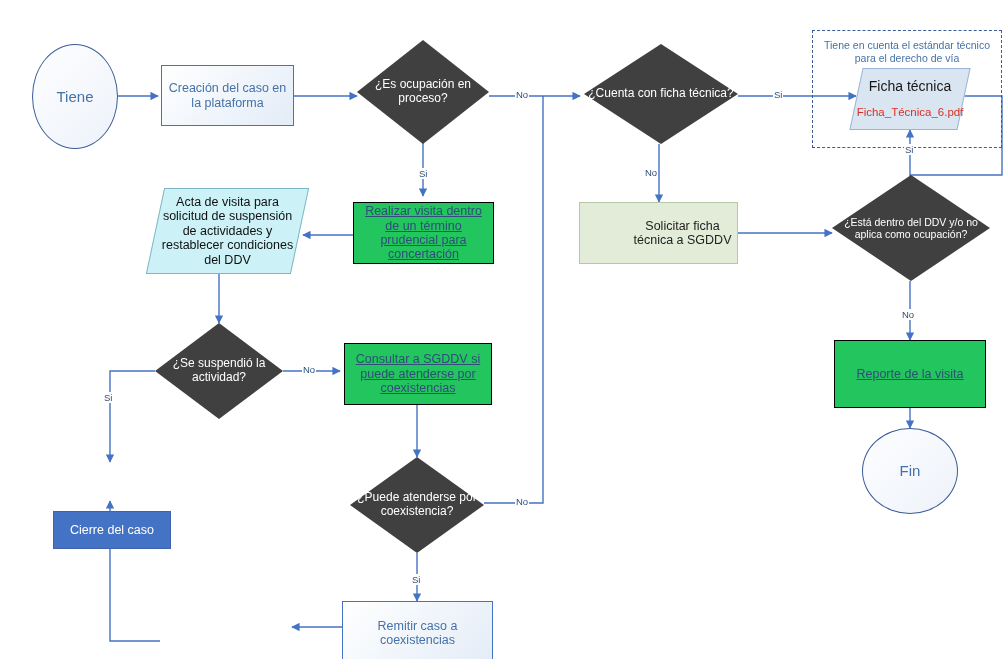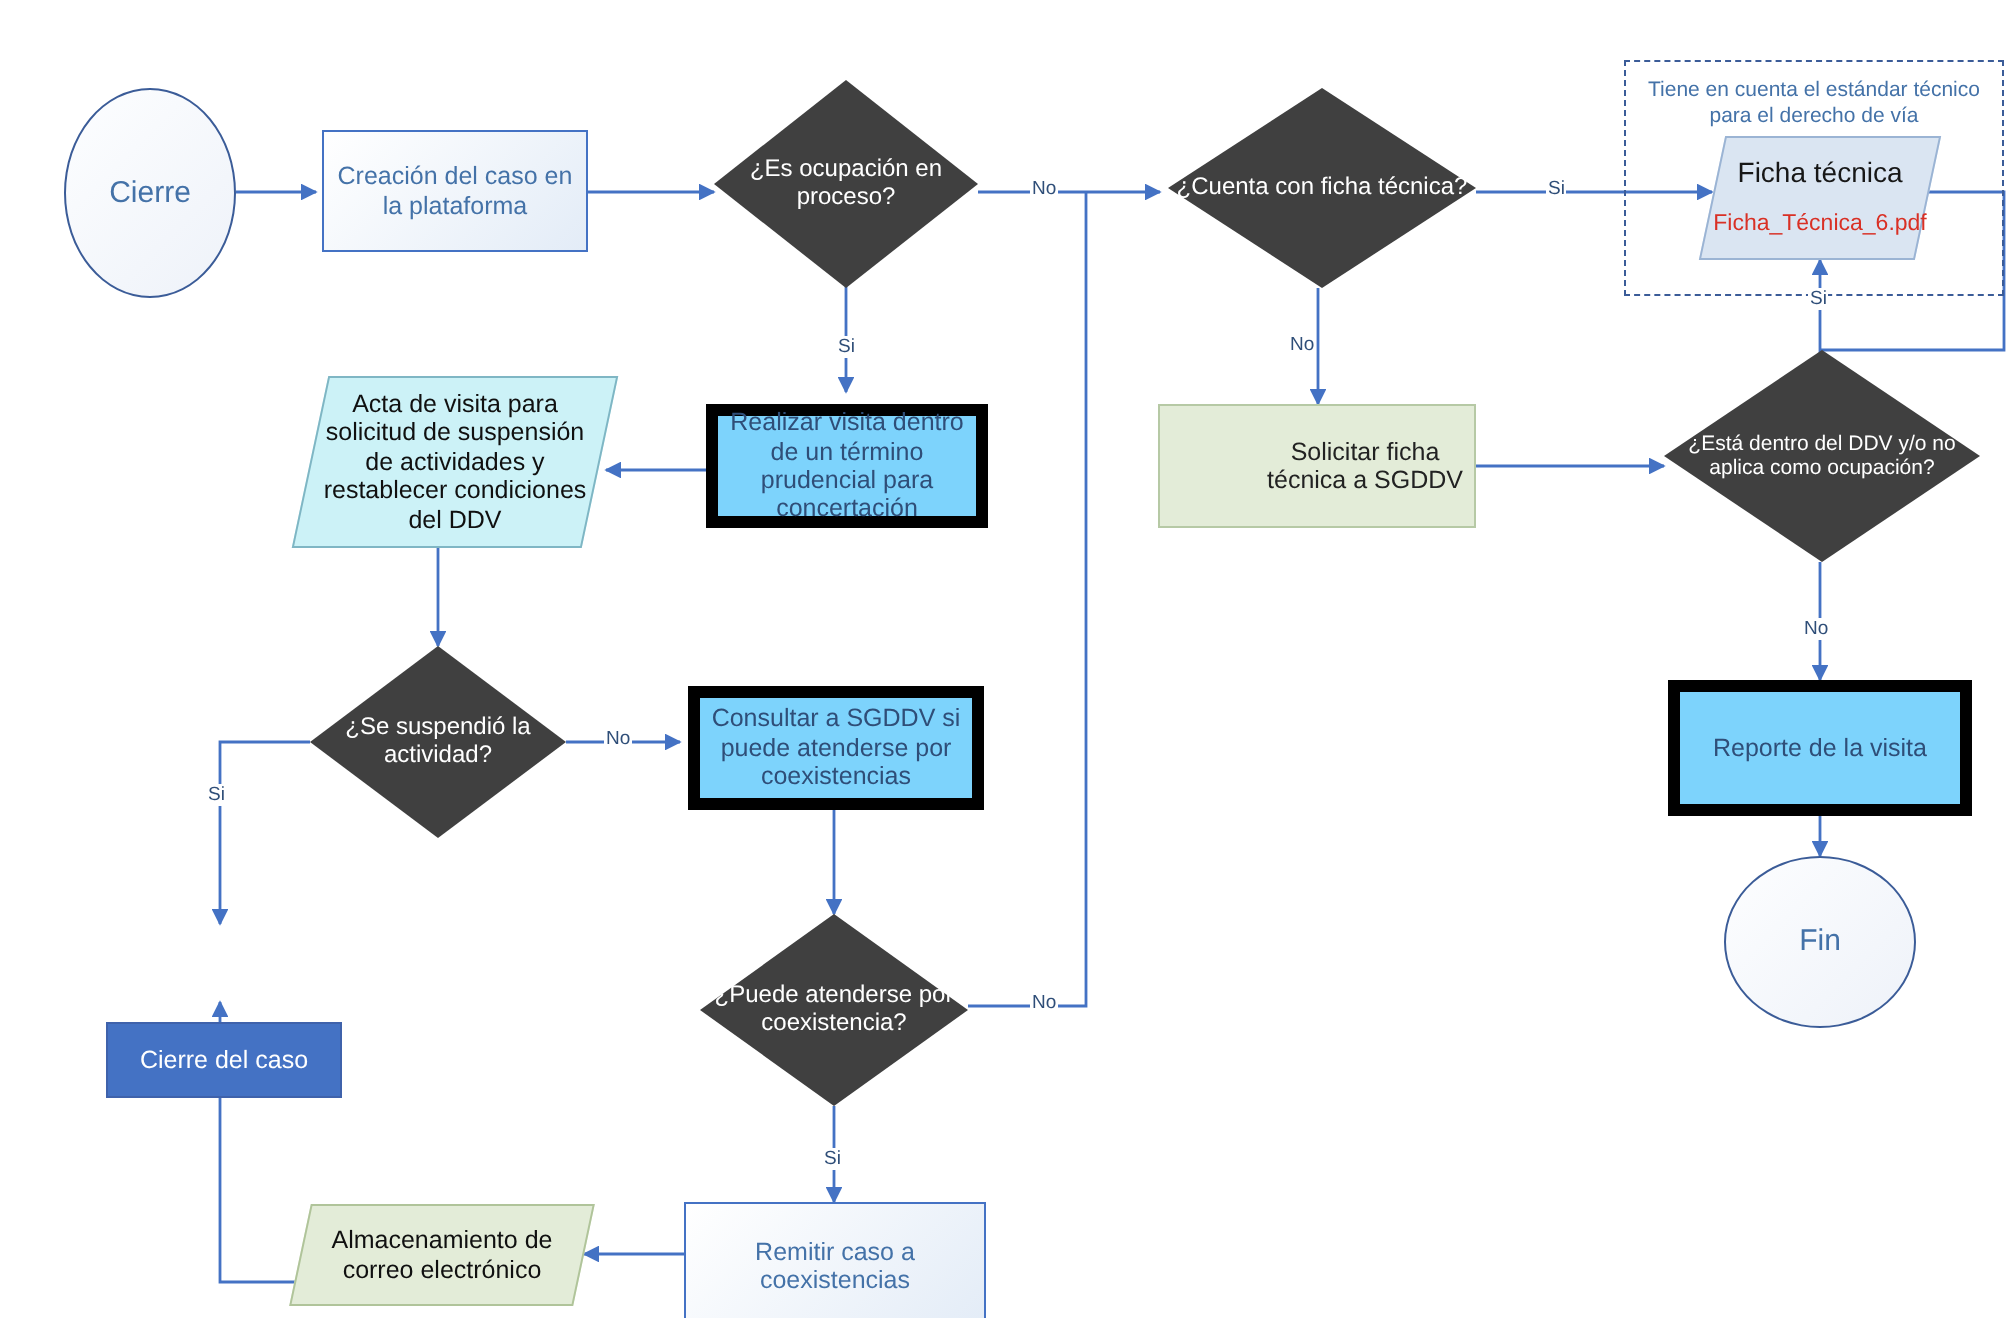--- a/index.html
+++ b/index.html
@@ -41,24 +41,25 @@
     color: #4472a8;
     font-size: 15px;
   }
   .process-blue {
     border: 1px solid #4472C4;
     background: linear-gradient(135deg, #ffffff 0%, #e3ecf7 100%);
     color: #4472a8;
     font-size: 12.5px;
   }
   .process-lightblue {
-    border: 6px solid #000000;
-    background: #7dd3fc;
+    border: 1px solid #000000;
+    background: #22c55e;
     color: #2F4E78;
     font-size: 12.5px;
+    text-decoration: underline;
   }
   .process-green {
     border: 1px solid #b6c9a5;
     background: #e3ecd8;
     color: #222222;
     font-size: 12.5px;
   }
   .process-solid {
     border: 1px solid #3f62ab;
     background: #4472C4;
@@ -180,21 +181,21 @@
 
       <path d="M 910 391 L 910 428" marker-end="url(#arrow)"></path>
     </g>
   </svg>
 
   <div class="dashed-group" style="left:812px; top:30px; width:190px; height:118px;">
     <div class="group-note" style="top:8px; left:0;">Tiene en cuenta el estándar técnico para el derecho de vía</div>
   </div>
 
   <div class="node terminator" style="left:32px; top:44px; width:86px; height:105px;">
-    <span class="txt">Cierre</span>
+    <span class="txt">Tiene</span>
   </div>
 
   <div class="node process-blue" style="left:161px; top:65px; width:133px; height:61px;">
     <span class="txt">Creación del caso en la plataforma</span>
   </div>
 
   <div class="node decision" style="left:357px; top:40px; width:132px; height:104px;">
     <span class="diamond-bg"></span>
     <span class="txt">¿Es ocupación en proceso?</span>
   </div>
@@ -249,24 +250,20 @@
 
   <div class="node decision" style="left:350px; top:457px; width:134px; height:96px;">
     <span class="diamond-bg"></span>
     <span class="txt">¿Puede atenderse por coexistencia?</span>
   </div>
 
   <div class="node process-blue" style="left:342px; top:601px; width:151px; height:64px;">
     <span class="txt">Remitir caso a coexistencias</span>
   </div>
 
-  <div class="para para-green" style="left:150px; top:602px; width:142px; height:51px;">
-    <span class="skew-bg"></span>
-    <span class="txt">Almacenamiento de correo electrónico</span>
-  </div>
 
   <div class="node process-solid" style="left:53px; top:463px; width:118px; height:38px;margin-top:48px;">
     <span class="txt">Cierre del caso</span>
   </div>
 
   <div class="edge-label" style="left:515px; top:89px;">No</div>
   <div class="edge-label" style="left:418px; top:168px;">Si</div>
   <div class="edge-label" style="left:773px; top:89px;">Si</div>
   <div class="edge-label" style="left:644px; top:167px;">No</div>
   <div class="edge-label" style="left:904px; top:144px;">Si</div>

